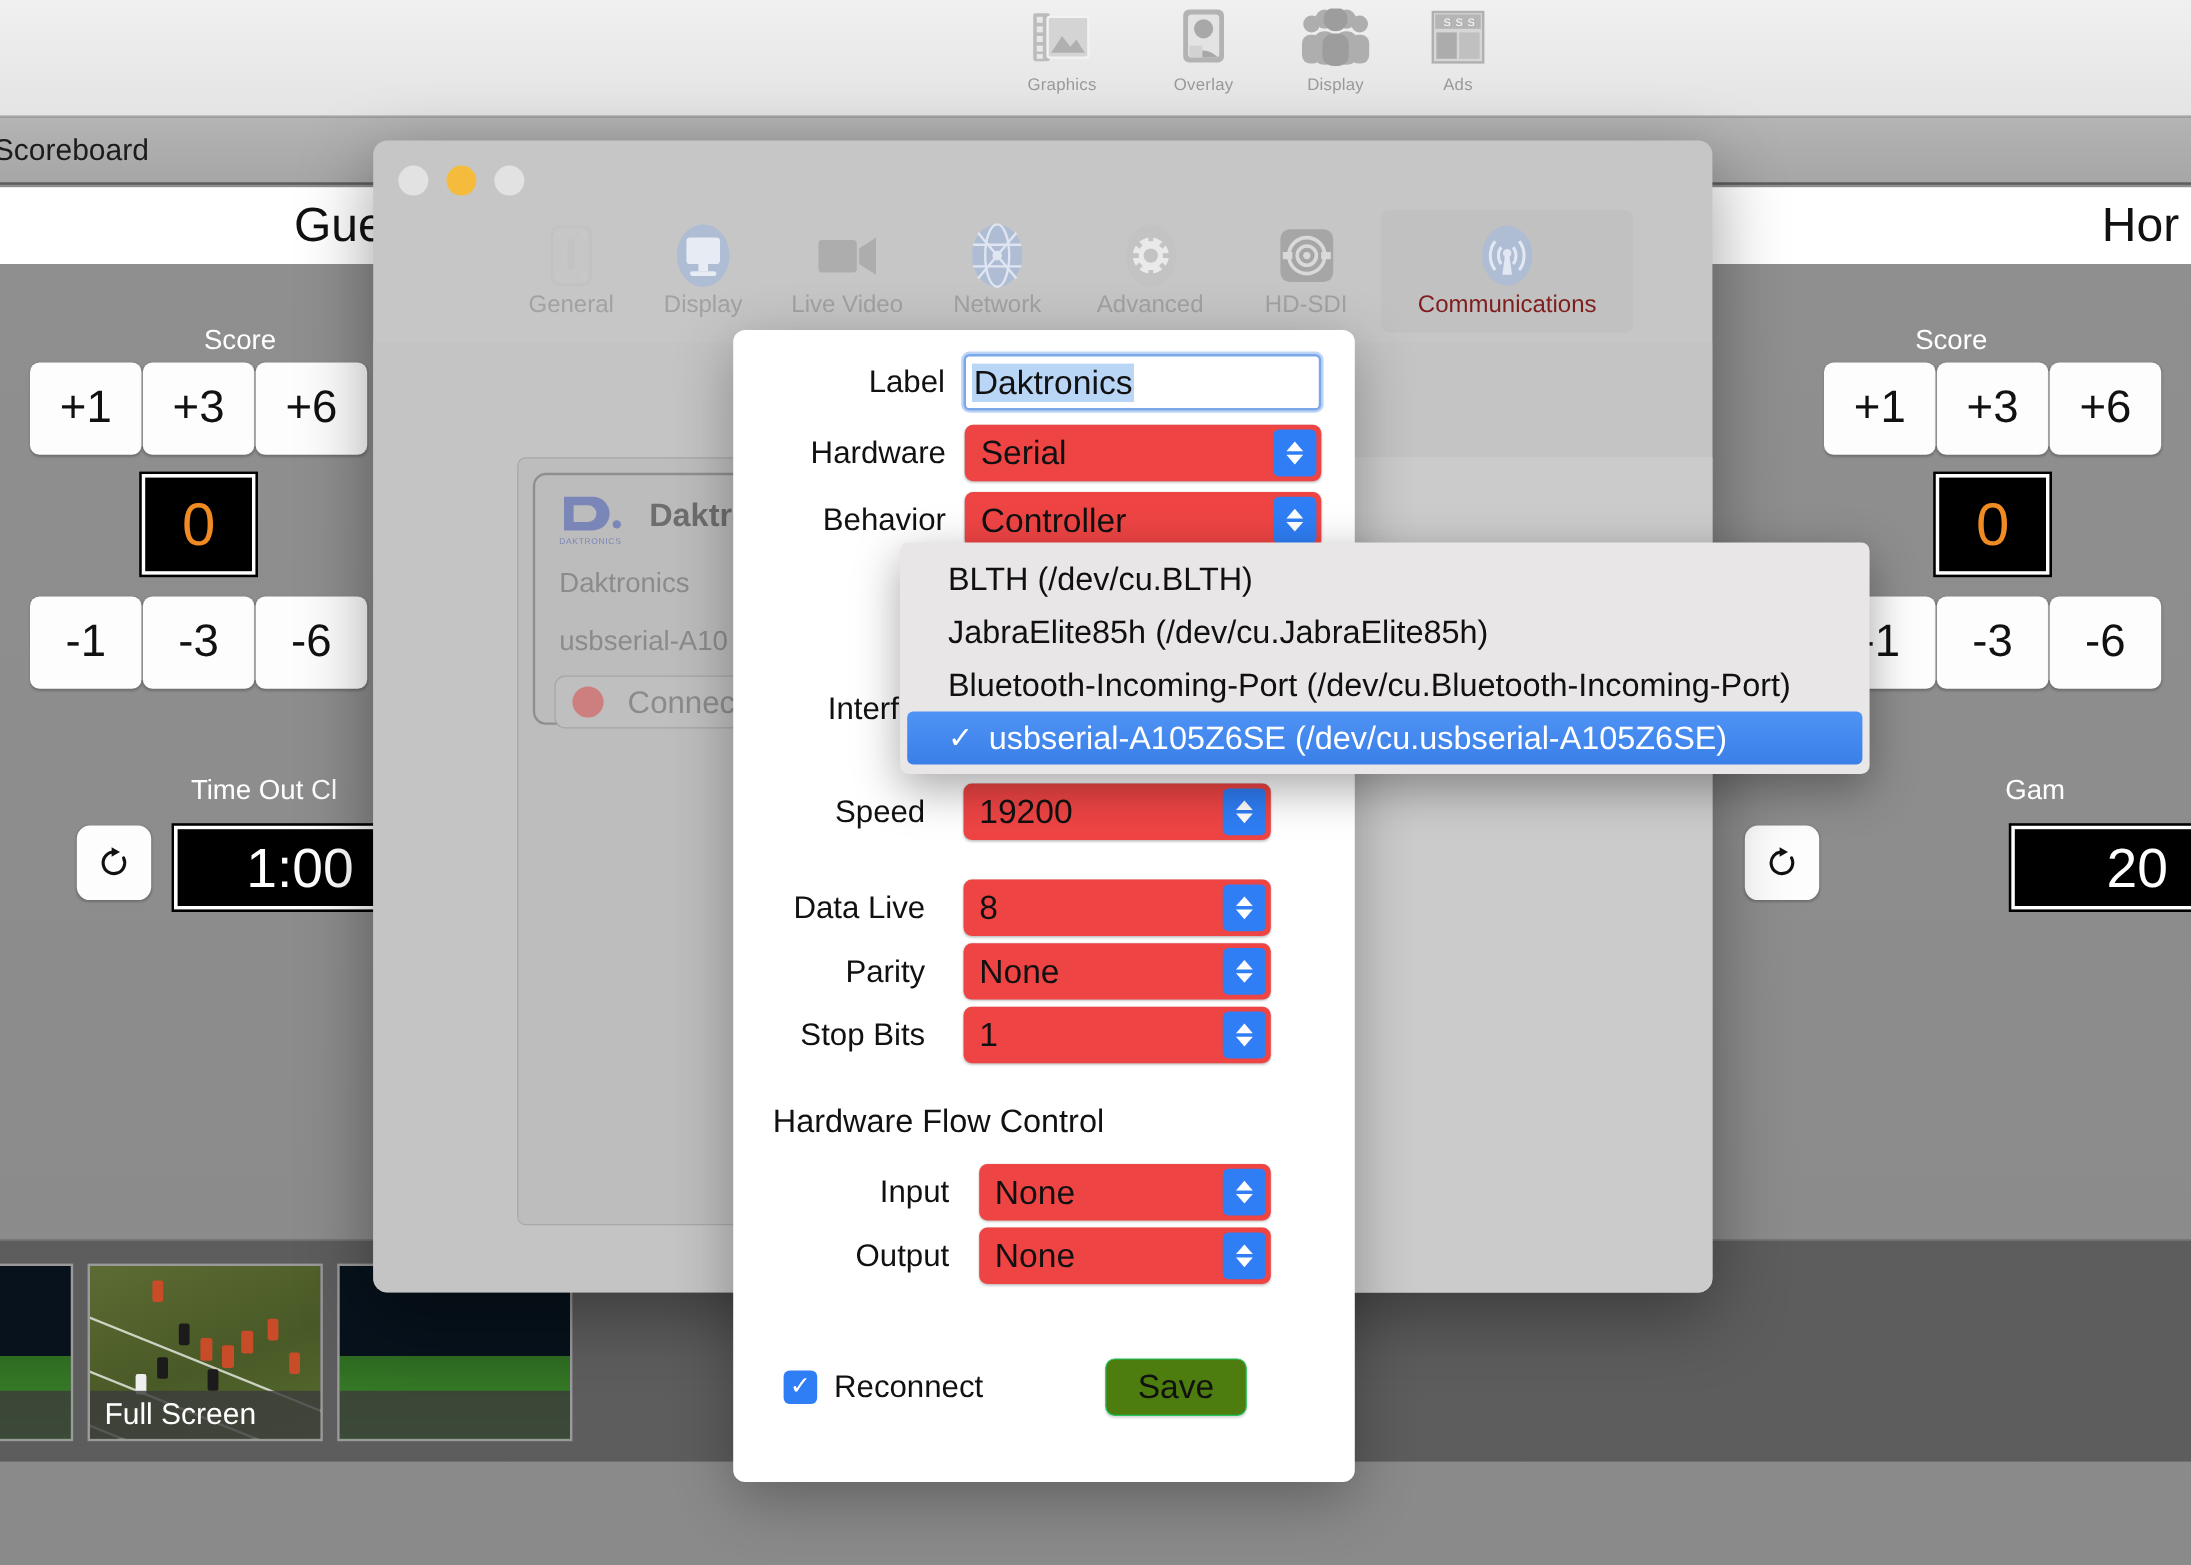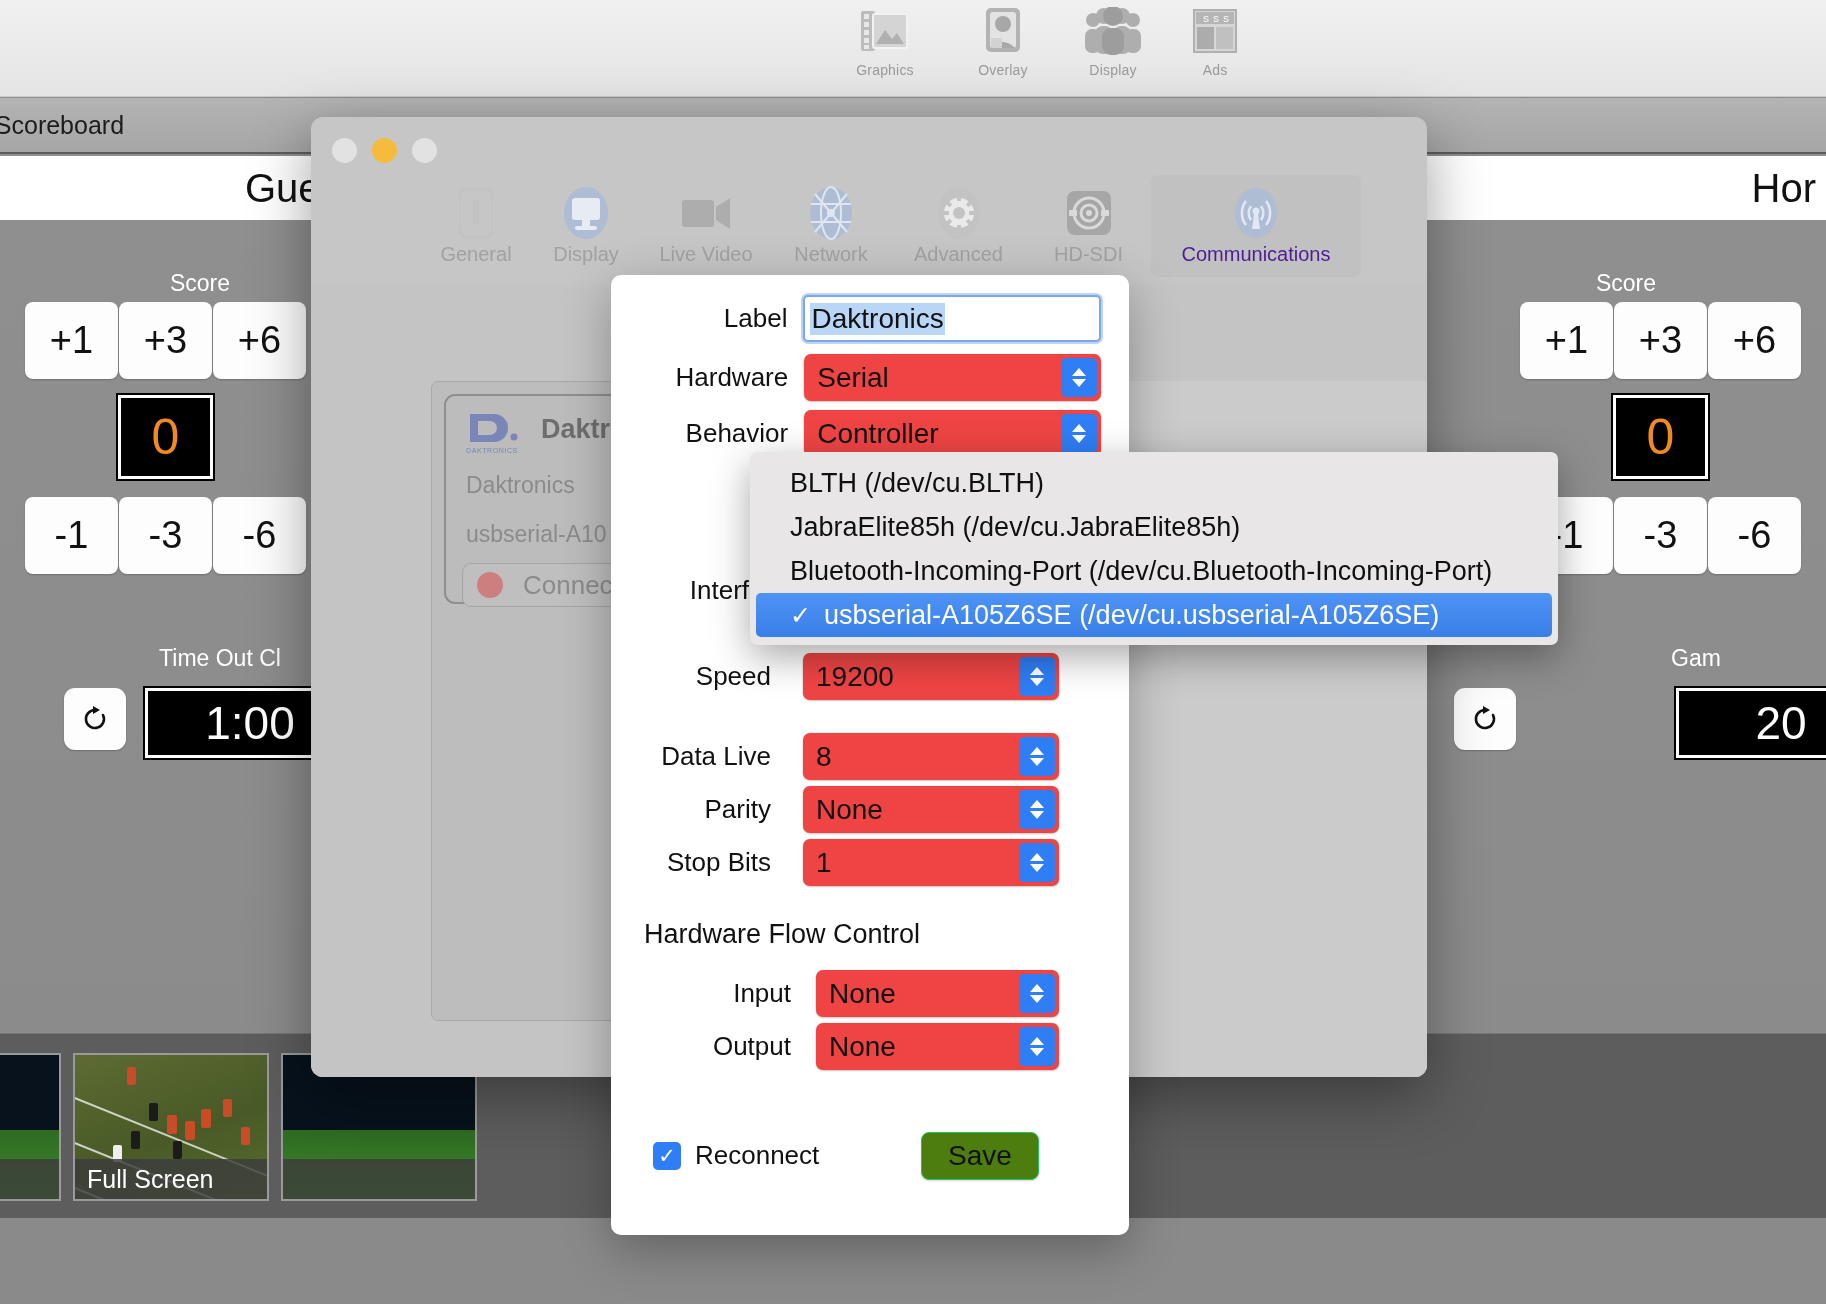--- a/index.html
+++ b/index.html
@@ -107,21 +107,21 @@
 
   .sw-toolbar { position:absolute; left:0; top:58px; width:100%; height:110px; }
   .sw-tool {
     position:absolute; top:0; height:102px; border-radius:7px;
     display:flex; flex-direction:column; align-items:center; justify-content:flex-start;
     padding-top:10px; color:#a2a2a2; font-size:20px;
   }
   .sw-tool .sicon { height:56px; display:flex; align-items:center; justify-content:center; }
   .sw-tool .slabel { margin-top:2px; white-space:nowrap; }
   .sw-tool.selected { background:rgba(190,190,190,.55); }
-  .sw-tool.selected .slabel { color:#4c1d95; }
+  .sw-tool.selected .slabel { color:#7f1d1d; }
 
   .sw-content {
     position:absolute; left:0; top:168px; width:100%; bottom:0;
     background:#c4c4c4;
   }
   .device-list {
     position:absolute; left:120px; top:96px; width:610px; height:640px;
     background:#bdbdbd; border:1px solid #a8a8a8; border-radius:7px;
   }
   .device-card {

